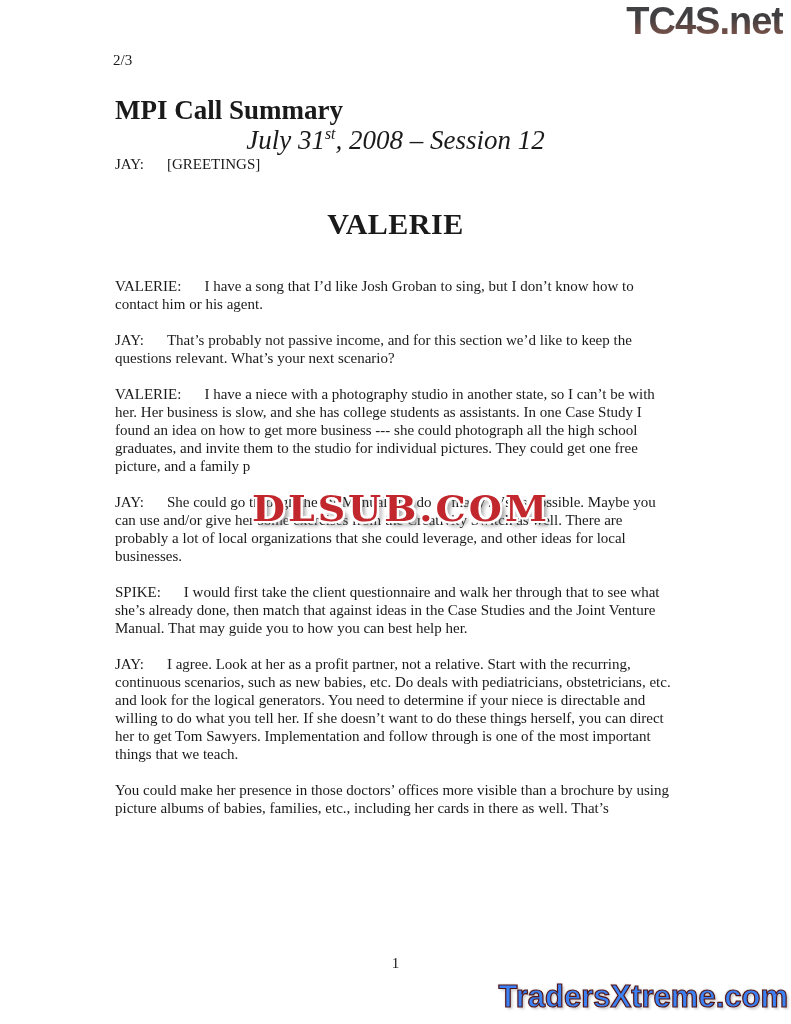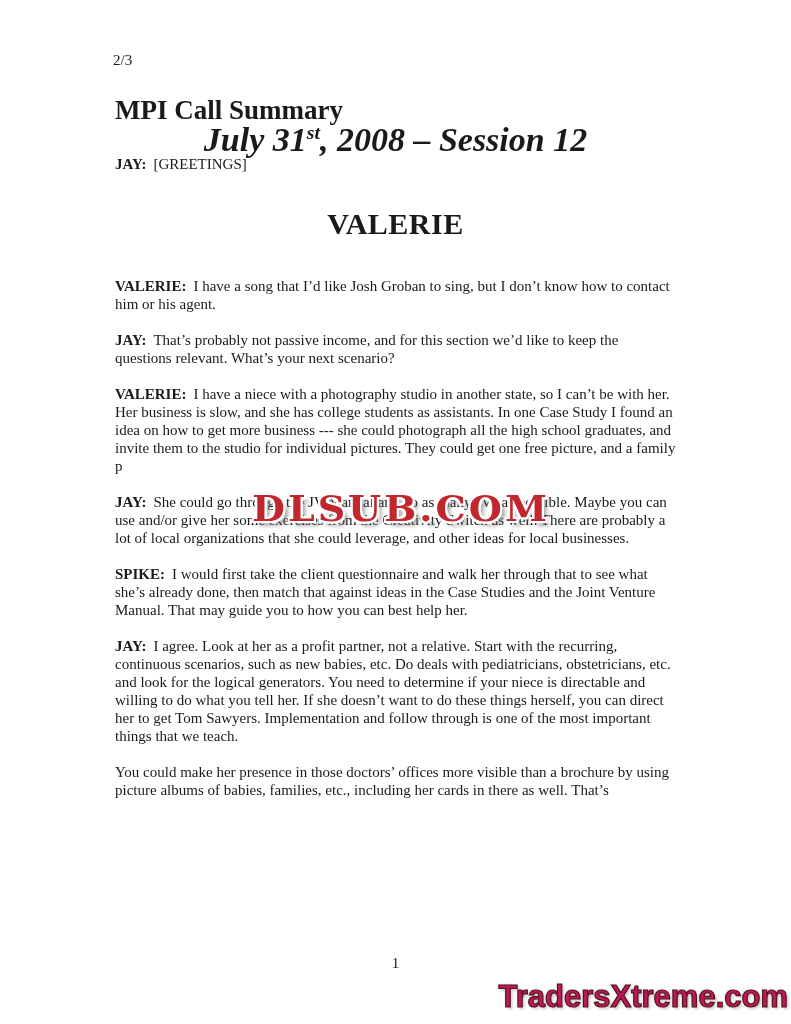--- a/index.html
+++ b/index.html
@@ -26,37 +26,37 @@
   }
   .content{
     position:absolute;left:115px;top:95px;width:561px;
   }
   .title{
     margin:0;
     font-size:27px;line-height:30px;font-weight:bold;
   }
   .subtitle{
     margin:0;text-align:center;
-    font-size:34px;line-height:30px;font-weight:bold;font-style:italic;
+    font-size:27px;line-height:30px;font-weight:normal;font-style:italic;
   }
   .subtitle sup{font-size:0.58em;line-height:0;}
   .greeting{
     margin:38px 0 0 0;
     font-size:15px;line-height:18px;
   }
   .section-heading{
     margin:34px 0 0 0;text-align:center;
     font-size:30px;line-height:34px;font-weight:bold;letter-spacing:0.5px;
   }
   .paragraphs{margin-top:36px;}
   .para{
     margin:0 0 18px 0;
     font-size:15px;line-height:18px;
   }
-  .speaker{font-weight:bold;padding-right:7px;}
+  .speaker{font-weight:normal;padding-right:23px;}
   .speaker:empty{padding-right:0;}
   
   .watermark{
     position:absolute;left:252px;top:489px;
     font-family:"DejaVu Serif", serif;
     font-weight:bold;font-size:38px;line-height:40px;letter-spacing:3px;
     color:#c1272d;
     text-shadow:
       -2px -2px 0 #ffffff, 2px -2px 0 #ffffff,
       -2px  2px 0 #ffffff, 2px  2px 0 #ffffff,
@@ -67,30 +67,31 @@
   }
   .page-number{
     position:absolute;left:115px;top:955px;width:561px;
     text-align:center;font-size:15px;
   }
   
   .traders{
     position:absolute;right:3px;top:979px;
     font-family:"Liberation Sans", sans-serif;
     font-weight:bold;font-size:31px;letter-spacing:0px;
-    color:#be185d;
+    color:#3b82f6;
     -webkit-text-stroke:1.2px #521414;
     text-shadow:2px 2px 3px #c6c6c6, -1px -1px 2px #dddddd;
   }
 </style>
 </head>
 <body>
 
 <div class="page">
 
+  <div class="tc4s">TC4S.net</div>
 
   <div class="page-indicator">2/3</div>
 
   <div class="content">
 
     <h1 class="title">MPI Call Summary</h1>
 
     <h2 class="subtitle"><span>July 31</span><sup>st</sup><span>, 2008 – Session 12</span></h2>
 
     <p class="para greeting"><span class="speaker">JAY:</span><span>[GREETINGS]</span></p>

